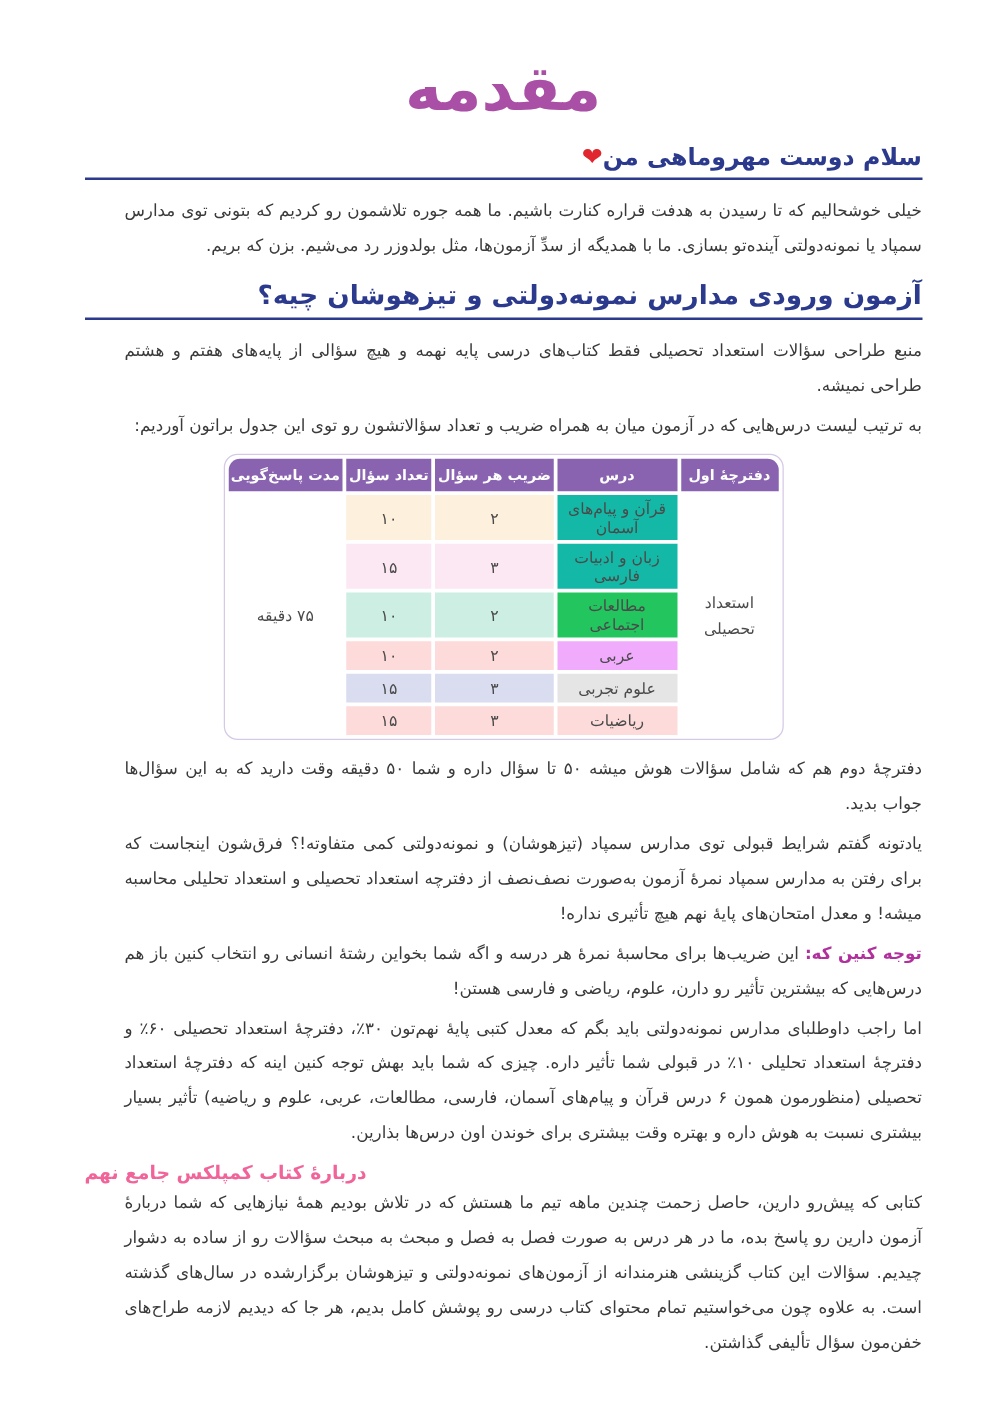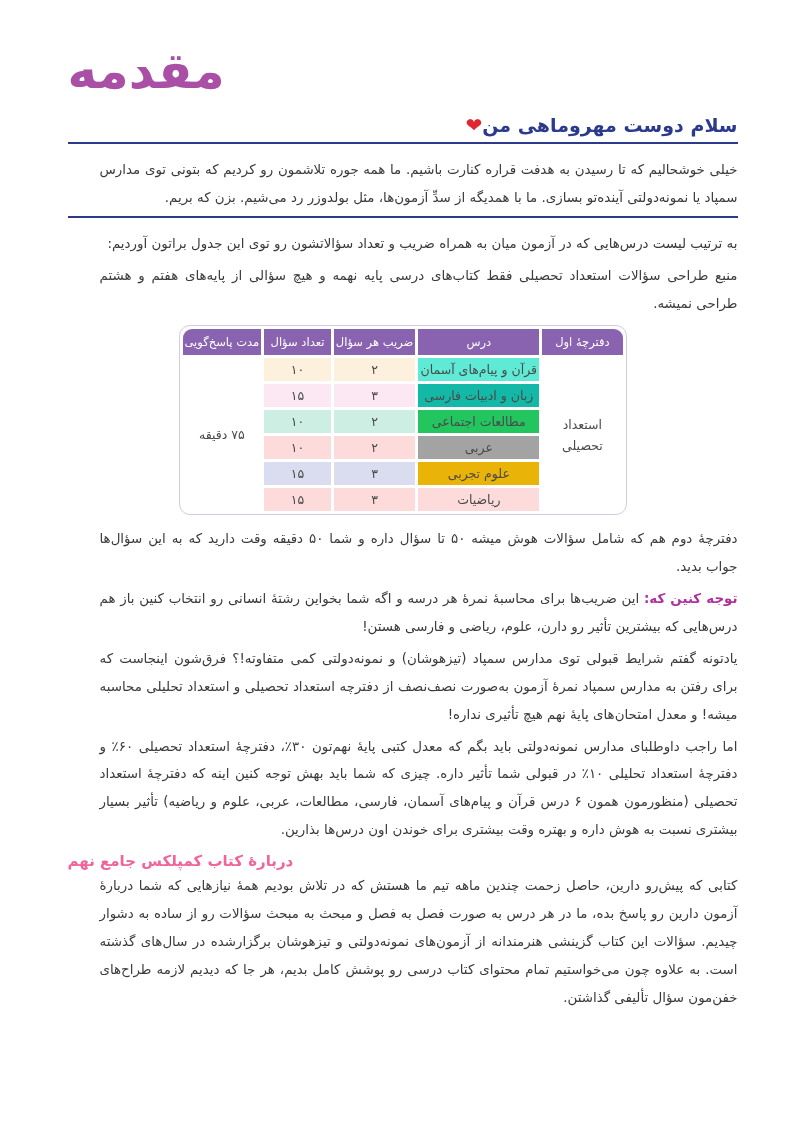--- a/index.html
+++ b/index.html
@@ -13,21 +13,21 @@
     background: #ffffff;
     overflow: hidden;
     direction: rtl;
   }
   .content {
     width: 670px;
     margin: 0 auto;
     padding-top: 44px;
   }
   .main-title {
-    text-align: left;
+    text-align: center;
     font-size: 50px;
     font-weight: bold;
     color: #a94fa5;
     line-height: 1.1;
     margin-bottom: 14px;
     letter-spacing: -1px;
   }
   .greeting {
     text-align: right;
     font-size: 19px;
@@ -75,21 +75,21 @@
   }
   table.exam {
     width: 100%;
     border-collapse: separate;
     border-spacing: 3px;
     font-size: 12px;
   }
   table.exam th {
     background: #8a63b0;
     color: #ffffff;
-    font-weight: normal;
+    font-weight: bold;
     font-size: 11.5px;
     padding: 6px 2px;
     text-align: center;
     white-space: nowrap;
   }
   table.exam th:first-child { border-top-right-radius: 9px; }
   table.exam th:last-child  { border-top-left-radius: 9px; }
   table.exam td {
     text-align: center;
     padding: 3px 2px;
@@ -118,24 +118,25 @@
 
     <div class="main-title">مقدمه</div>
 
     <div class="greeting">
       <span>سلام دوست مهروماهی من</span><span class="heart">❤</span>
     </div>
     <hr class="rule-blue">
 
     <p class="body">خیلی خوشحالیم که تا رسیدن به هدفت قراره کنارت باشیم. ما همه جوره تلاشمون رو کردیم که بتونی توی مدارس سمپاد یا نمونه‌دولتی آینده‌تو بسازی. ما با همدیگه از سدِّ آزمون‌ها، مثل بولدوزر رد می‌شیم. بزن که بریم.</p>
 
+    <div class="h2">آزمون ورودی مدارس نمونه‌دولتی و تیزهوشان چیه؟</div>
     <hr class="rule-blue">
 
+    <p class="body">منبع طراحی سؤالات استعداد تحصیلی فقط کتاب‌های درسی پایه نهمه و هیچ سؤالی از پایه‌های هفتم و هشتم طراحی نمیشه.</p>
     <p class="body">به ترتیب لیست درس‌هایی که در آزمون میان به همراه ضریب و تعداد سؤالاتشون رو توی این جدول براتون آوردیم:</p>
-    <p class="body">منبع طراحی سؤالات استعداد تحصیلی فقط کتاب‌های درسی پایه نهمه و هیچ سؤالی از پایه‌های هفتم و هشتم طراحی نمیشه.</p>
 
     <div class="table-wrap">
       <table class="exam">
         <colgroup>
           <col class="c-booklet">
             <col class="c-subject">
             <col class="c-coef">
             <col class="c-count">
             <col class="c-duration">
         </colgroup>
@@ -144,60 +145,60 @@
             <th>دفترچهٔ اول</th>
             <th>درس</th>
             <th>ضریب هر سؤال</th>
             <th>تعداد سؤال</th>
             <th>مدت پاسخ‌گویی</th>
           </tr>
         </thead>
         <tbody>
           <tr>
             <td class="mergecell" rowspan="6">استعداد تحصیلی</td>
-            <td class="subject" style="background: #5eead4;">قرآن و پیام‌های آسمان</td>
+            <td class="subject" style="background: #14b8a6;">قرآن و پیام‌های آسمان</td>
             <td style="background: rgb(253, 240, 220);">۲</td>
             <td style="background: rgb(253, 240, 220);">۱۰</td>
             <td class="mergecell" rowspan="6">۷۵ دقیقه</td>
           </tr>
           <tr>
             <td class="subject" style="background: #14b8a6;">زبان و ادبیات فارسی</td>
             <td style="background: rgb(252, 232, 243);">۳</td>
             <td style="background: rgb(252, 232, 243);">۱۵</td>
           </tr>
           <tr>
             <td class="subject" style="background: #22c55e; text-align: center;">مطالعات اجتماعی</td>
             <td style="background: rgb(205, 238, 227);">۲</td>
             <td style="background: rgb(205, 238, 227);">۱۰</td>
           </tr>
           <tr>
-            <td class="subject" style="background: #a3a3a3;">عربی</td>
+            <td class="subject" style="background: #f0abfc;">عربی</td>
             <td style="background: rgb(252, 219, 218);">۲</td>
             <td style="background: rgb(252, 219, 218);">۱۰</td>
           </tr>
           <tr>
-            <td class="subject" style="background: #eab308;">علوم تجربی</td>
+            <td class="subject" style="background: #e5e5e5;">علوم تجربی</td>
             <td style="background: rgb(217, 221, 239);">۳</td>
             <td style="background: rgb(217, 221, 239);">۱۵</td>
           </tr>
           <tr>
             <td class="subject" style="background: rgb(252, 219, 218); margin-top: 28px;">ریاضیات</td>
             <td style="background: rgb(252, 219, 218);">۳</td>
             <td style="background: rgb(252, 219, 218);">۱۵</td>
           </tr>
         </tbody>
       </table>
     </div>
 
     <p class="body">دفترچهٔ دوم هم که شامل سؤالات هوش میشه ۵۰ تا سؤال داره و شما ۵۰ دقیقه وقت دارید که به این سؤال‌ها جواب بدید.</p>
 
+    <p class="body">یادتونه گفتم شرایط قبولی توی مدارس سمپاد (تیزهوشان) و نمونه‌دولتی کمی متفاوته!؟ فرق‌شون اینجاست که برای رفتن به مدارس سمپاد نمرهٔ آزمون به‌صورت نصف‌نصف از دفترچه استعداد تحصیلی و استعداد تحلیلی محاسبه میشه! و معدل امتحان‌های پایهٔ نهم هیچ تأثیری نداره!</p>
+
     <p class="body">
       <span class="lead-magenta">توجه کنین که:</span><span> این ضریب‌ها برای محاسبهٔ نمرهٔ هر درسه و اگه شما بخواین رشتهٔ انسانی رو انتخاب کنین باز هم درس‌هایی که بیشترین تأثیر رو دارن، علوم، ریاضی و فارسی هستن!</span>
     </p>
-
-    <p class="body">یادتونه گفتم شرایط قبولی توی مدارس سمپاد (تیزهوشان) و نمونه‌دولتی کمی متفاوته!؟ فرق‌شون اینجاست که برای رفتن به مدارس سمپاد نمرهٔ آزمون به‌صورت نصف‌نصف از دفترچه استعداد تحصیلی و استعداد تحلیلی محاسبه میشه! و معدل امتحان‌های پایهٔ نهم هیچ تأثیری نداره!</p>
     <p class="body">اما راجب داوطلبای مدارس نمونه‌دولتی باید بگم که معدل کتبی پایهٔ نهم‌تون ۳۰٪، دفترچهٔ استعداد تحصیلی ۶۰٪ و دفترچهٔ استعداد تحلیلی ۱۰٪ در قبولی شما تأثیر داره. چیزی که شما باید بهش توجه کنین اینه که دفترچهٔ استعداد تحصیلی (منظورمون همون ۶ درس قرآن و پیام‌های آسمان، فارسی، مطالعات، عربی، علوم و ریاضیه) تأثیر بسیار بیشتری نسبت به هوش داره و بهتره وقت بیشتری برای خوندن اون درس‌ها بذارین.</p>
 
     <div class="h3-pink">دربارهٔ کتاب کمپلکس جامع نهم</div>
     <p class="body">کتابی که پیش‌رو دارین، حاصل زحمت چندین ماهه تیم ما هستش که در تلاش بودیم همهٔ نیازهایی که شما دربارهٔ آزمون دارین رو پاسخ بده، ما در هر درس به صورت فصل به فصل و مبحث به مبحث سؤالات رو از ساده به دشوار چیدیم. سؤالات این کتاب گزینشی هنرمندانه از آزمون‌های نمونه‌دولتی و تیزهوشان برگزارشده در سال‌های گذشته است. به علاوه چون می‌خواستیم تمام محتوای کتاب درسی رو پوشش کامل بدیم، هر جا که دیدیم لازمه طراح‌های خفن‌مون سؤال تألیفی گذاشتن.</p>
 
   </div>
 </div>
 
 </body></html>

